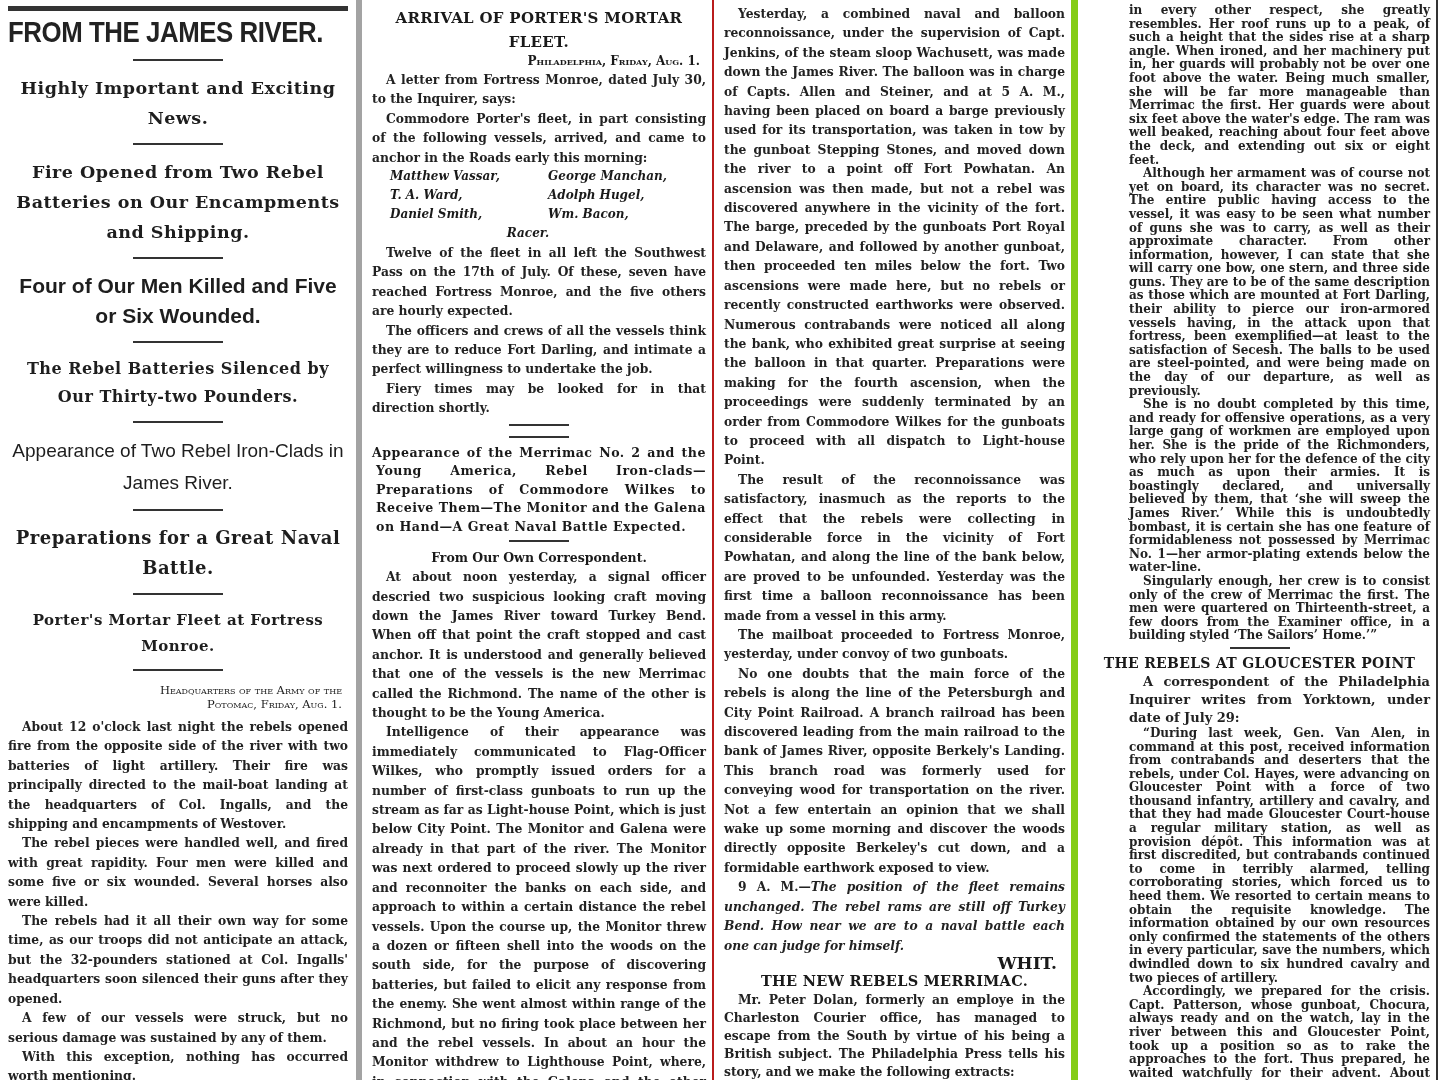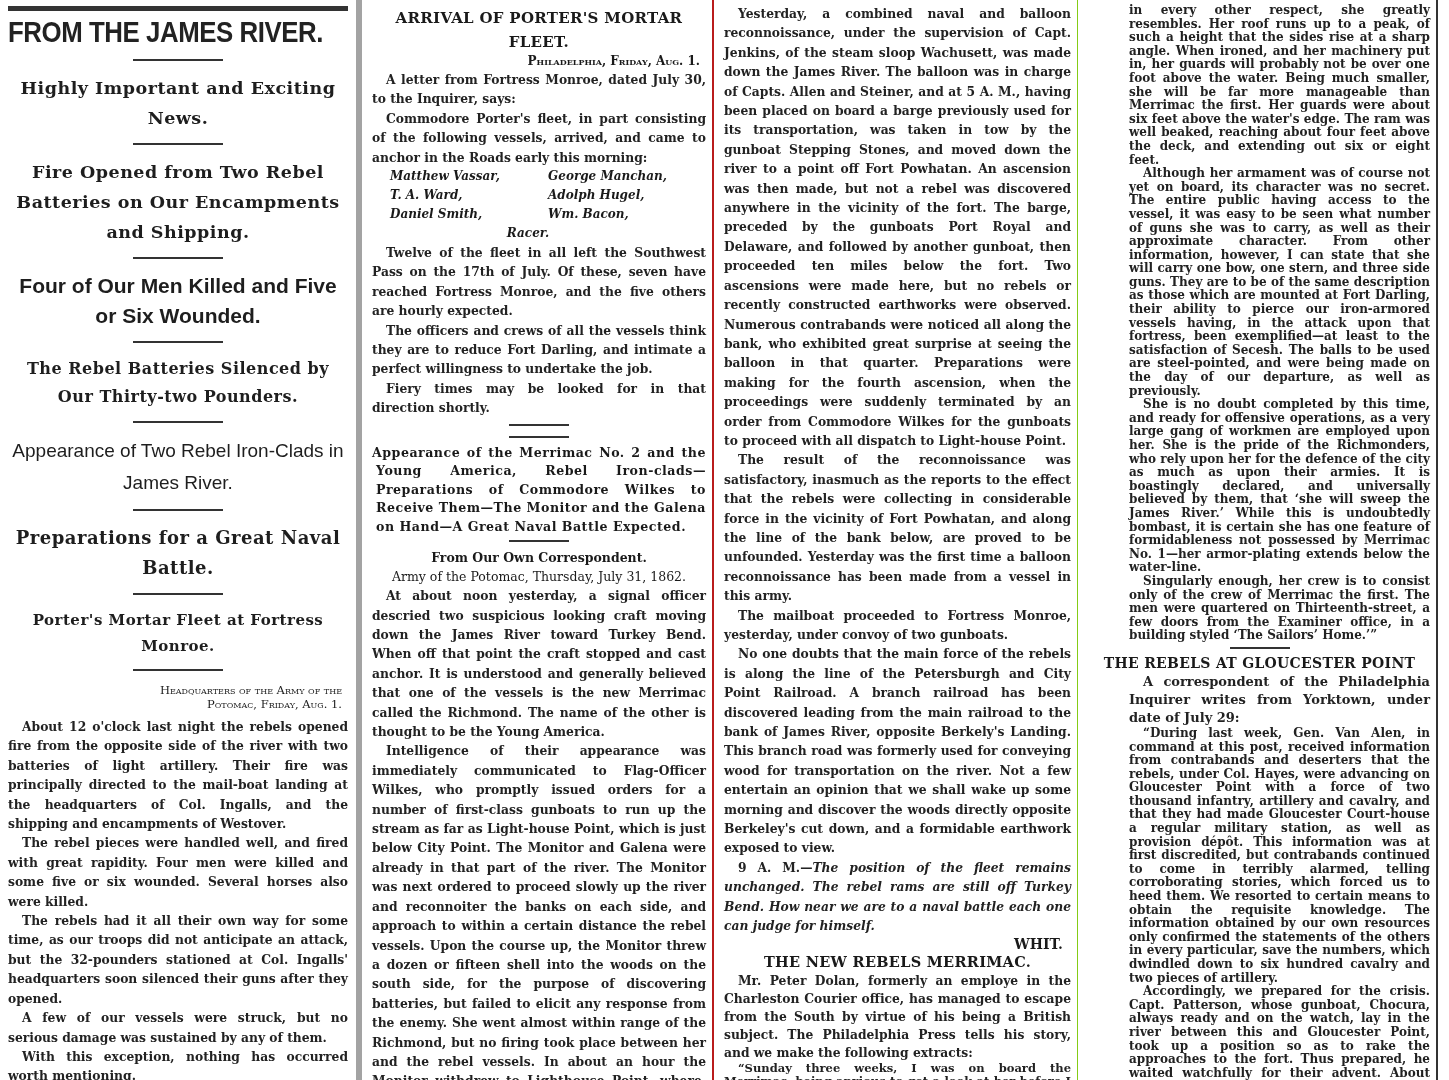--- a/index.html
+++ b/index.html
@@ -5,21 +5,21 @@
   html, body { margin:0; padding:0; }
   body {
     width:1449px; height:1080px; overflow:hidden;
     background:#ffffff; color:#1a1a1a;
     font-family:"DejaVu Serif", "Liberation Serif", serif;
     position:relative;
   }
   .col { position:absolute; top:0; height:1080px; box-sizing:border-box; overflow:hidden; }
   .c1 { left:0; width:362px; padding:0 8px 0 8px; border-right:6px solid #a3a3a3; }
   .c2 { left:364px; width:350px; padding:6px 6px 0 8px; border-right:2px solid #b91c1c; }
-  .c3 { left:716px; width:362px; padding:4px 6px 0 8px; border-right:1px solid #84cc16; }
+  .c3 { left:716px; width:362px; padding:4px 6px 0 8px; border-right:7px solid #84cc16; }
   .c4 { left:1081px; width:357px; padding:4px 6px 0 8px; border-right:2px solid #333; }
   .topbar { height:5px; background:#333; margin:6px 0 2px 0; }
   .main-head {
     font-family:"Liberation Sans", "DejaVu Sans", sans-serif;
     font-weight:bold; font-size:30px; letter-spacing:-0.5px;
     transform:scaleX(0.86); transform-origin:left; white-space:nowrap;
     margin:4px 0 10px 0; color:#222;
   }
   .deck { text-align:center; font-weight:bold; color:#1e1e1e; }
   .deck.blk { font-family:"DejaVu Serif", serif; font-size:17.5px; line-height:30px; letter-spacing:0.5px; }
@@ -32,21 +32,21 @@
   .c4 p { font-size:12px; line-height:13.6px;margin-left:40px; }
   .c3 p.dense { font-size:11.5px; line-height:13px; }
   .hed { text-align:center; font-size:15px; font-weight:bold; line-height:24px; letter-spacing:0.3px; }
   .hed2 { text-align:center; font-family:"DejaVu Serif", serif; font-weight:bold; font-size:17px; line-height:28px; letter-spacing:0.8px; margin:6px 0 4px 0; }
   .subdeck { font-weight:bold; font-size:12.6px; line-height:18.5px; text-align:justify; letter-spacing:0.5px; padding-left:0; }
   .subdeck-text { display:block; text-indent:-4px; padding-left:4px; }
   .dline { font-size:12px; text-align:right; font-weight:bold; margin:0 6px 2px 0; }
   .center { text-align:center; font-weight:bold; font-size:12.5px; line-height:19px; }
   .vessels { display:grid; grid-template-columns:1fr 1fr; font-style:italic; font-weight:bold; font-size:12px; line-height:19px; padding-left:18px; }
   .vessels .last { grid-column:1 / span 2; text-align:center; padding-right:40px; }
-  .sig { text-align:right; font-weight:bold; font-size:14px; margin-right:8px; line-height:16px; }
+  .sig { text-align:right; font-weight:bold; font-size:17px; margin-right:8px; line-height:16px; }
   i { font-style:italic; }
 </style>
 </head>
 <body>
 
 <div class="col c1">
   <div class="topbar"></div>
   <div class="main-head">FROM THE JAMES RIVER.</div>
   <div class="rule"></div>
   <div class="deck blk">Highly Important and Exciting News.</div>
@@ -92,21 +92,20 @@
   <p>Twelve of the fleet in all left the Southwest Pass on the 17th of July. Of these, seven have reached Fortress Monroe, and the five others are hourly expected.</p>
   <p>The officers and crews of all the vessels think they are to reduce Fort Darling, and intimate a perfect willingness to undertake the job.</p>
   <p>Fiery times may be looked for in that direction shortly.</p>
   <div class="rule short" style="margin:6px auto 10px auto;"></div>
   <div class="rule short" style="margin:4px auto 6px auto;"></div>
   <div class="subdeck">
     <span class="subdeck-text">Appearance of the Merrimac No. 2 and the Young America, Rebel Iron-clads—Preparations of Commodore Wilkes to Receive Them—The Monitor and the Galena on Hand—A Great Naval Battle Expected.</span>
   </div>
   <div class="rule short" style="margin:4px auto 6px auto;"></div>
   <div class="center">From Our Own Correspondent.</div>
-  <div class="center" style="font-weight:normal;">Army of the Potomac, Thursday, July 31, 1862.</div>
   <p>At about noon yesterday, a signal officer descried two suspicious looking craft moving down the James River toward Turkey Bend. When off that point the craft stopped and cast anchor. It is understood and generally believed that one of the vessels is the new Merrimac called the Richmond. The name of the other is thought to be the Young America.</p>
   <p>Intelligence of their appearance was immediately communicated to Flag-Officer Wilkes, who promptly issued orders for a number of first-class gunboats to run up the stream as far as Light-house Point, which is just below City Point. The Monitor and Galena were already in that part of the river. The Monitor was next ordered to proceed slowly up the river and reconnoiter the banks on each side, and approach to within a certain distance the rebel vessels. Upon the course up, the Monitor threw a dozen or fifteen shell into the woods on the south side, for the purpose of discovering batteries, but failed to elicit any response from the enemy. She went almost within range of the Richmond, but no firing took place between her and the rebel vessels. In about an hour the Monitor withdrew to Lighthouse Point, where, in connection with the Galena and the other gunboats, a line of battle was formed. For the remainder of the afternoon, and during the night, our own and the rebel vessels occupied the same relative positions.</p>
 </div>
 
 <div class="col c3">
   <p>Yesterday, a combined naval and balloon reconnoissance, under the supervision of Capt. Jenkins, of the steam sloop Wachusett, was made down the James River. The balloon was in charge of Capts. Allen and Steiner, and at 5 A. M., having been placed on board a barge previously used for its transportation, was taken in tow by the gunboat Stepping Stones, and moved down the river to a point off Fort Powhatan. An ascension was then made, but not a rebel was discovered anywhere in the vicinity of the fort. The barge, preceded by the gunboats Port Royal and Delaware, and followed by another gunboat, then proceeded ten miles below the fort. Two ascensions were made here, but no rebels or recently constructed earthworks were observed. Numerous contrabands were noticed all along the bank, who exhibited great surprise at seeing the balloon in that quarter. Preparations were making for the fourth ascension, when the proceedings were suddenly terminated by an order from Commodore Wilkes for the gunboats to proceed with all dispatch to Light-house Point.</p>
   <p>The result of the reconnoissance was satisfactory, inasmuch as the reports to the effect that the rebels were collecting in considerable force in the vicinity of Fort Powhatan, and along the line of the bank below, are proved to be unfounded. Yesterday was the first time a balloon reconnoissance has been made from a vessel in this army.</p>
   <p>The mailboat proceeded to Fortress Monroe, yesterday, under convoy of two gunboats.</p>
   <p>No one doubts that the main force of the rebels is along the line of the Petersburgh and City Point Railroad. A branch railroad has been discovered leading from the main railroad to the bank of James River, opposite Berkely's Landing. This branch road was formerly used for conveying wood for transportation on the river. Not a few entertain an opinion that we shall wake up some morning and discover the woods directly opposite Berkeley's cut down, and a formidable earthwork exposed to view.</p>
   <p>

